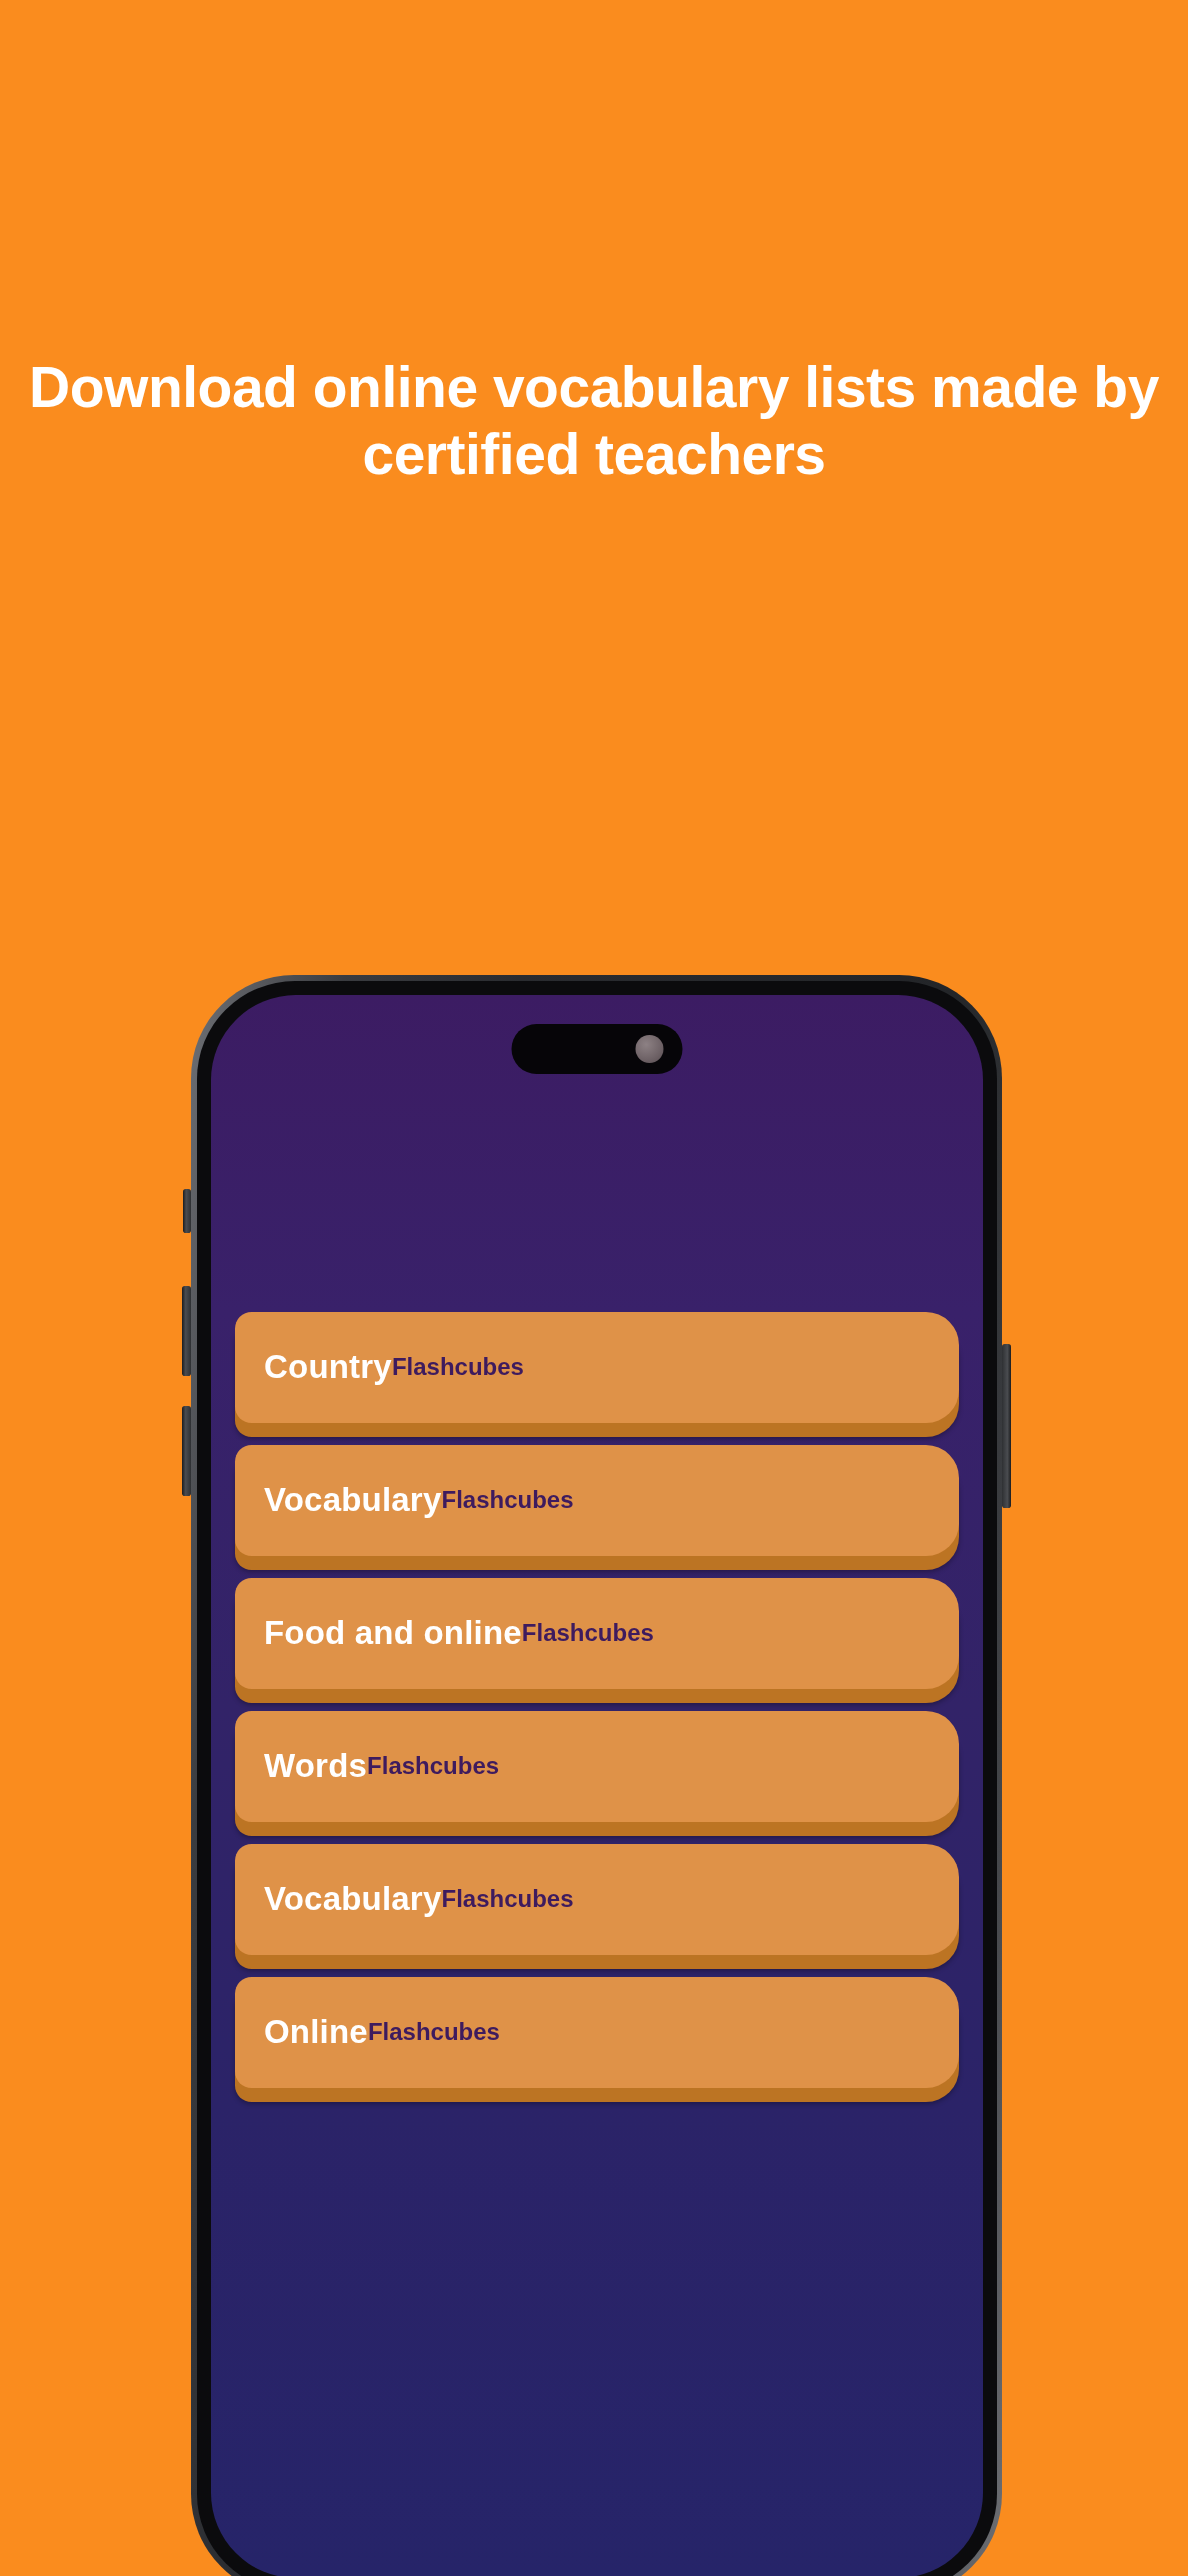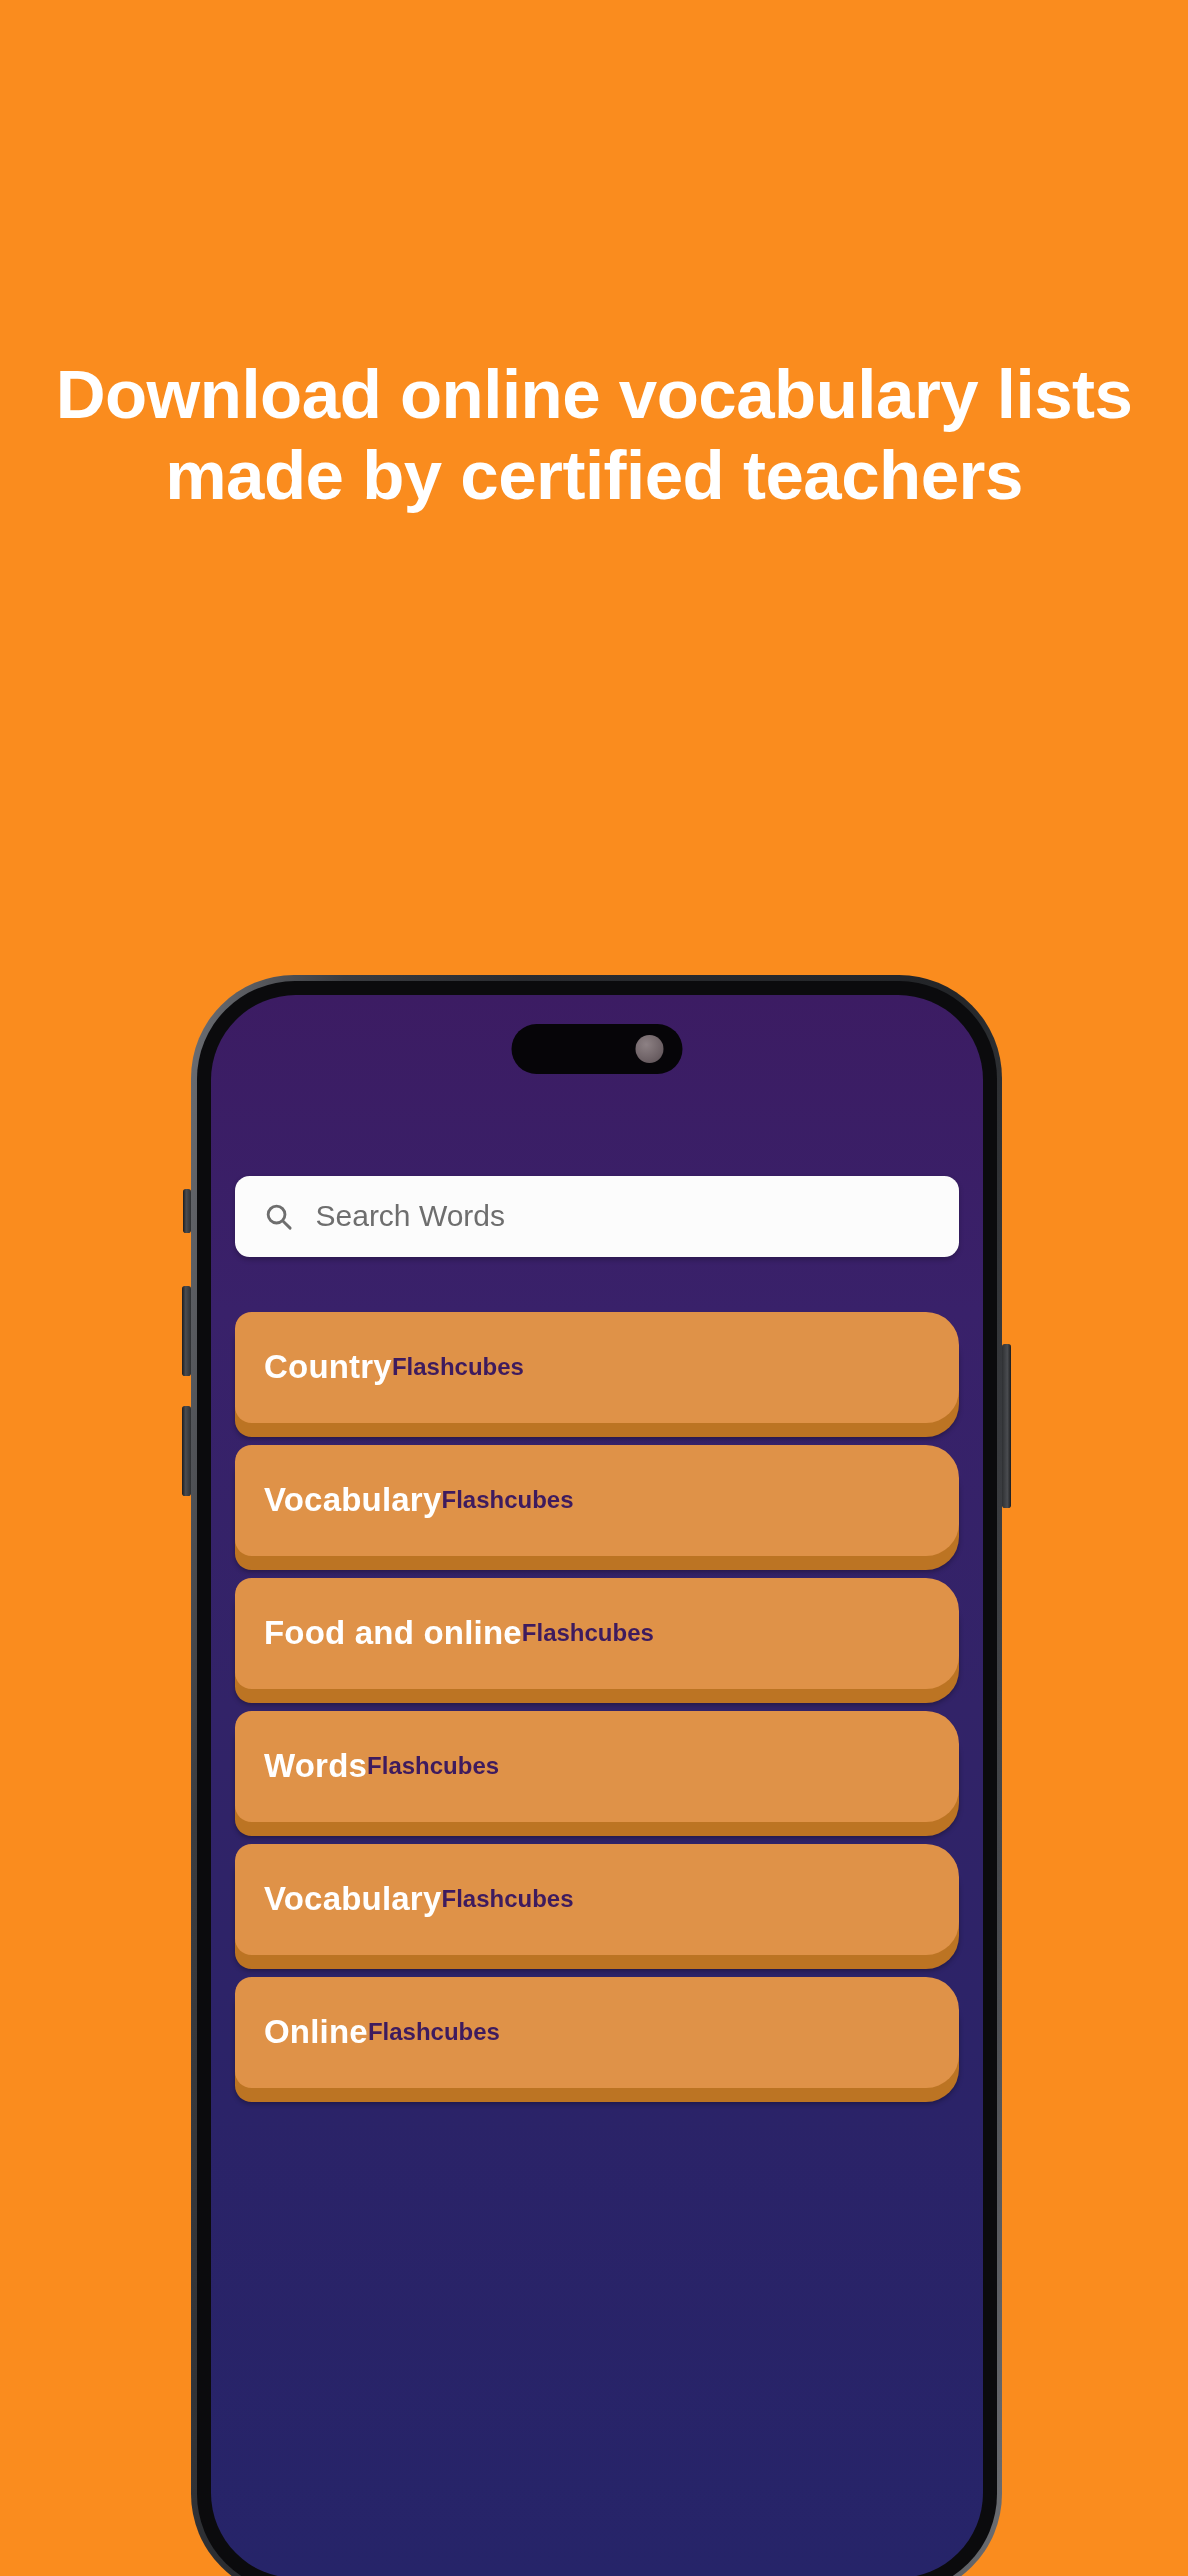--- a/index.html
+++ b/index.html
@@ -9,21 +9,21 @@
     font-family:"Liberation Sans", sans-serif;
   }
   body { background:#FA8C1E; position:relative; }
 
   
   .headline {
     position:absolute;
     top:354px; left:0; width:1188px;
     text-align:center;
     color:#FFFFFF;
-    font-size:69px;
+    font-size:57px;
     font-weight:bold;
     line-height:1.18;
     letter-spacing:-0.5px;
     padding:0 18.4px;
   }
 
   
   .phone {
     position:absolute;
     left:191px;
@@ -179,31 +179,20 @@
   <div class="btn-side btn-power"></div>
 
   <div class="phone-inner">
     <div class="screen">
 
       <div class="dynamic-island">
         <div class="camera-dot"></div>
       </div>
 
 
-      <div class="search-wrap">
-        <div class="search-box">
-          <span class="search-icon">
-            <svg viewBox="0 0 24 24" fill="none" stroke="#6E6E6E" stroke-width="2.2" stroke-linecap="round">
-              <circle cx="10.5" cy="10.5" r="6.5"></circle>
-              <line x1="15.4" y1="15.4" x2="21" y2="21"></line>
-            </svg>
-          </span>
-          <span class="search-placeholder">Search Words</span>
-        </div>
-      </div>
 
       <div class="list">
 
         <div class="card-slot">
           <div class="card">
             <span class="card-title">Country</span>
             <span class="card-tag">Flashcubes</span>
           </div>
         </div>
 

